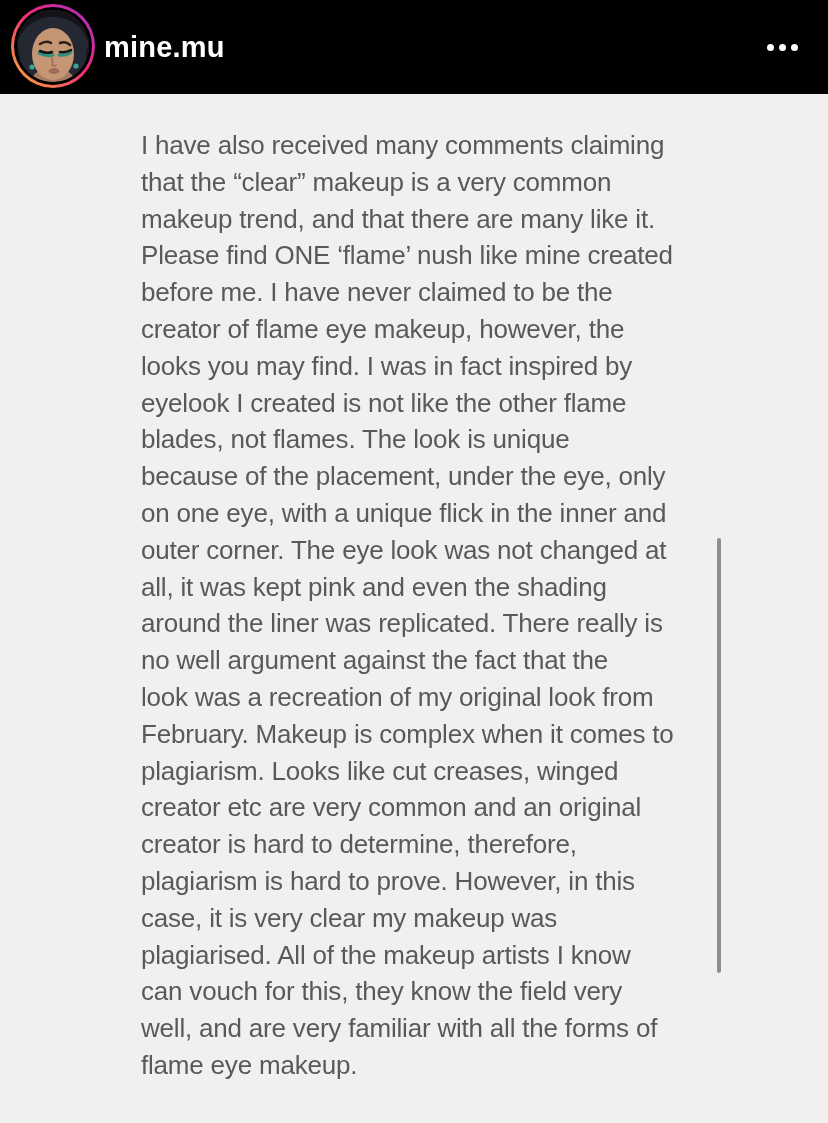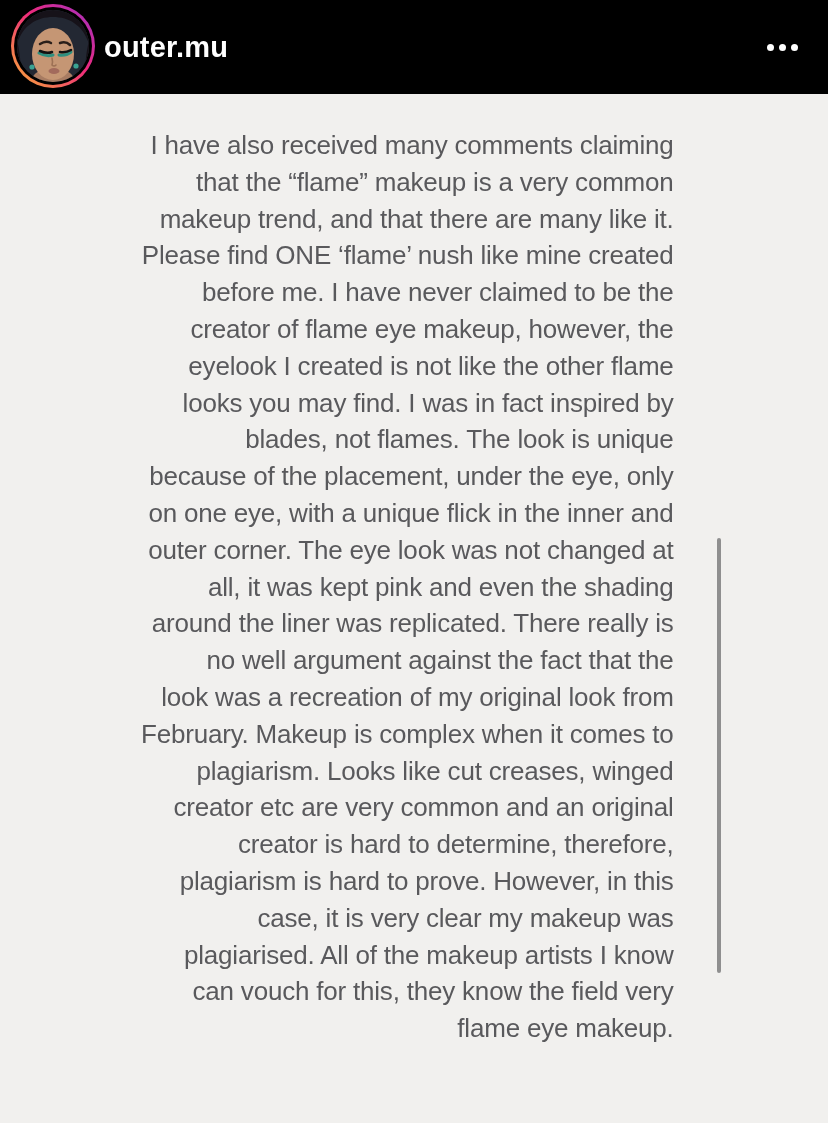--- a/index.html
+++ b/index.html
@@ -36,21 +36,20 @@
   }
   .more {
     position:absolute; right:30px; top:38px;
     display:flex; gap:5px; cursor:pointer; padding:6px 0;
   }
   .more .dot { width:7px; height:7px; border-radius:50%; background:#fff; }
   
   .post-body {
     position:absolute; top:94px; left:0; width:828px; height:1029px;
     background: var(--body-bg, #f1f0ee);
-    text-align: right;
   }
   .text-block {
     position:absolute; left:141px; top:33px;
     font-size:26px; line-height:36.8px; letter-spacing:-0.2px;
     color: var(--text, #59595c);
     white-space:nowrap;
   }
   .text-line { height:36.8px; }
   .scroll-indicator {
     position:absolute; left:717px; top:444px; width:4px; height:435px;
@@ -82,54 +81,55 @@
             <path d="M43 42 q6 1 11 -2" stroke="#121212" stroke-width="2.6" fill="none" stroke-linecap="round"></path>
             <path d="M35 48 q1 4 0 7 q2 2 4 0" stroke="#9c7054" stroke-width="1.6" fill="none" stroke-linecap="round"></path>
             <ellipse cx="37" cy="61" rx="5.5" ry="3" fill="#a26a5c"></ellipse>
             <circle cx="15" cy="57" r="2.6" fill="#3aa393"></circle>
             <circle cx="59" cy="56" r="2.6" fill="#3aa393"></circle>
           </svg>
         </div>
       </div>
     </div>
 
-    <div class="username">outer.mu</div>
+    <div class="username">mine.mu</div>
 
     <div class="more">
       <span class="dot"></span>
       <span class="dot"></span>
       <span class="dot"></span>
     </div>
 
   </header>
 
   <main class="post-body">
     <div class="text-block">
         <div class="text-line">I have also received many comments claiming</div>
-        <div class="text-line">that the “flame” makeup is a very common</div>
+        <div class="text-line">that the “clear” makeup is a very common</div>
         <div class="text-line">makeup trend, and that there are many like it.</div>
         <div class="text-line">Please find ONE ‘flame’ nush like mine created</div>
         <div class="text-line">before me. I have never claimed to be the</div>
         <div class="text-line">creator of flame eye makeup, however, the</div>
+        <div class="text-line">looks you may find. I was in fact inspired by</div>
         <div class="text-line">eyelook I created is not like the other flame</div>
-        <div class="text-line">looks you may find. I was in fact inspired by</div>
         <div class="text-line">blades, not flames. The look is unique</div>
         <div class="text-line">because of the placement, under the eye, only</div>
         <div class="text-line">on one eye, with a unique flick in the inner and</div>
         <div class="text-line">outer corner. The eye look was not changed at</div>
         <div class="text-line">all, it was kept pink and even the shading</div>
         <div class="text-line">around the liner was replicated. There really is</div>
         <div class="text-line">no well argument against the fact that the</div>
         <div class="text-line">look was a recreation of my original look from</div>
         <div class="text-line">February. Makeup is complex when it comes to</div>
         <div class="text-line">plagiarism. Looks like cut creases, winged</div>
         <div class="text-line">creator etc are very common and an original</div>
         <div class="text-line">creator is hard to determine, therefore,</div>
         <div class="text-line">plagiarism is hard to prove. However, in this</div>
         <div class="text-line">case, it is very clear my makeup was</div>
         <div class="text-line">plagiarised. All of the makeup artists I know</div>
         <div class="text-line">can vouch for this, they know the field very</div>
+        <div class="text-line">well, and are very familiar with all the forms of</div>
         <div class="text-line">flame eye makeup.</div>
       </div>
     <div class="scroll-indicator"></div>
   </main>
 
 </div>
 
 </body></html>

